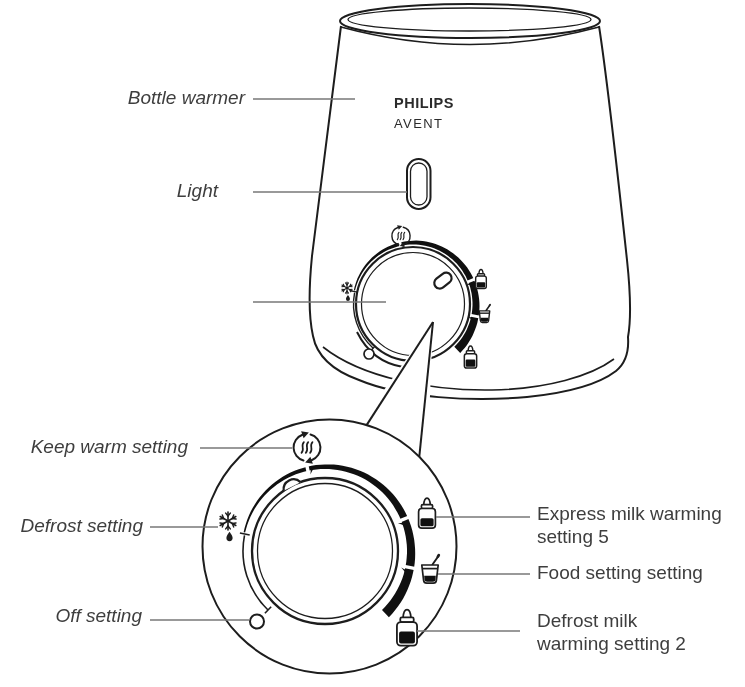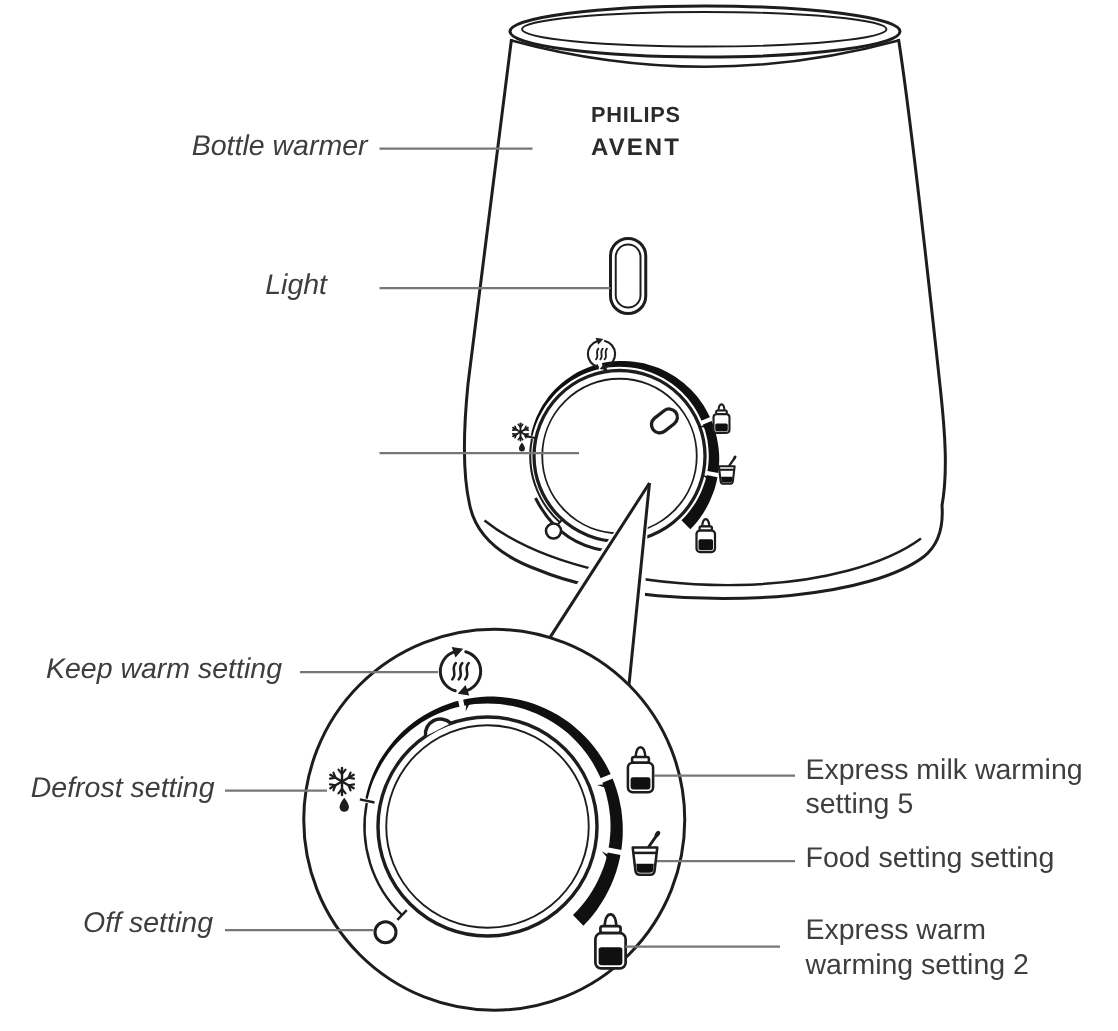--- a/index.html
+++ b/index.html
@@ -10,23 +10,23 @@
          font-family:"Liberation Sans",sans-serif;}
   .stage svg{position:absolute;left:0;top:0;}
   .dev{fill:#ffffff;stroke:var(--outline);}
   .ln{fill:none;stroke:var(--outline);}
   .w13{stroke-width:1.3}.w16{stroke-width:1.6}.w2{stroke-width:2}
   .wedge{fill:#ffffff;stroke:none;}
   .leader{stroke:var(--leader);stroke-width:1.5;}
   .label{position:absolute;font-size:19px;line-height:22.5px;color:var(--text);white-space:nowrap;}
   .la-r{text-align:left;font-style:italic;}
   .label span{display:block;}
-  .brand{position:absolute;left:394px;top:69px;color:var(--brand);}
+  .brand{position:absolute;left:394px;top:95px;color:var(--brand);}
   .brand .p{font-size:14.5px;font-weight:bold;letter-spacing:0.5px;}
-  .brand .a{font-size:16px;letter-spacing:1.4px;margin-top:5px;font-weight:bold;}
+  .brand .a{font-size:13px;letter-spacing:1.4px;margin-top:5px;}
 </style>
 </head>
 <body>
 
 <div class="stage">
 
 <svg width="745" height="687" viewBox="0 0 745 687">
 
   <path class="dev w2" d="M 341,26 C 334,82 321,184 312,256 C 309,286 308,314 313,336
        C 317,357 334,371 359,380 C 402,398 472,402 527,397
@@ -205,17 +205,17 @@
 <div class="label la-r" style="top:515px;right:602px">Defrost setting</div>
 <div class="label la-r" style="top:436px;right:557px">Keep warm setting</div>
 <div class="label la-r" style="top:605px;right:603px">Off setting</div>
 
 <div class="label" style="top:503px;left:537px">
   <span>Express milk warming</span>
   <span>setting 5</span>
 </div>
 <div class="label" style="top:562px;left:537px">Food setting setting</div>
 <div class="label" style="top:610px;left:537px">
-  <span>Express warm</span>
+  <span>Defrost milk</span>
   <span>warming setting 2</span>
 </div>
 
 </div>
 
 </body></html>

